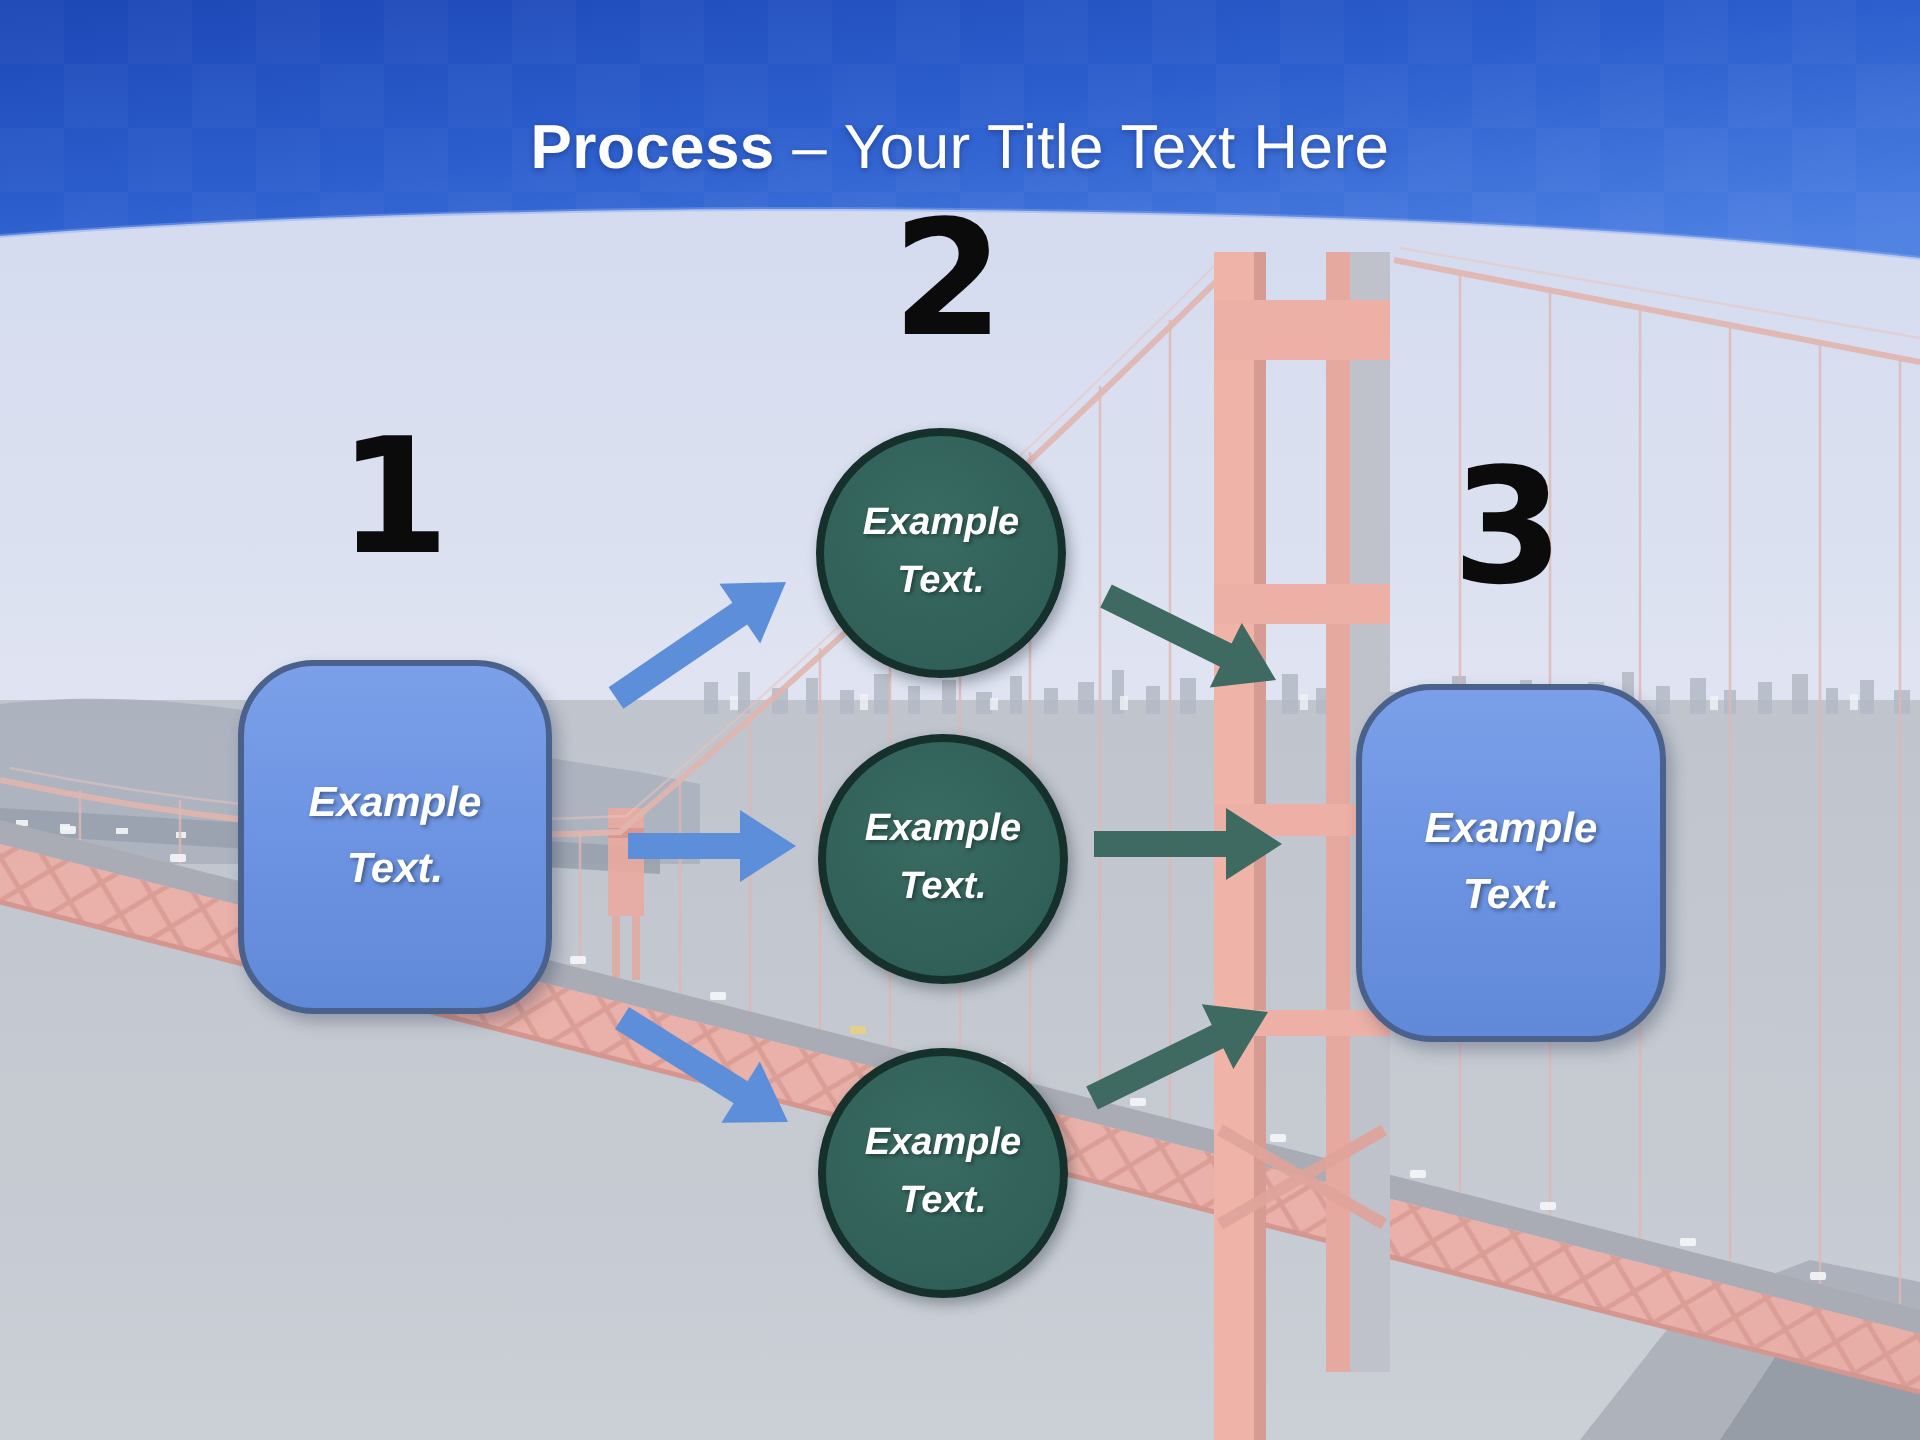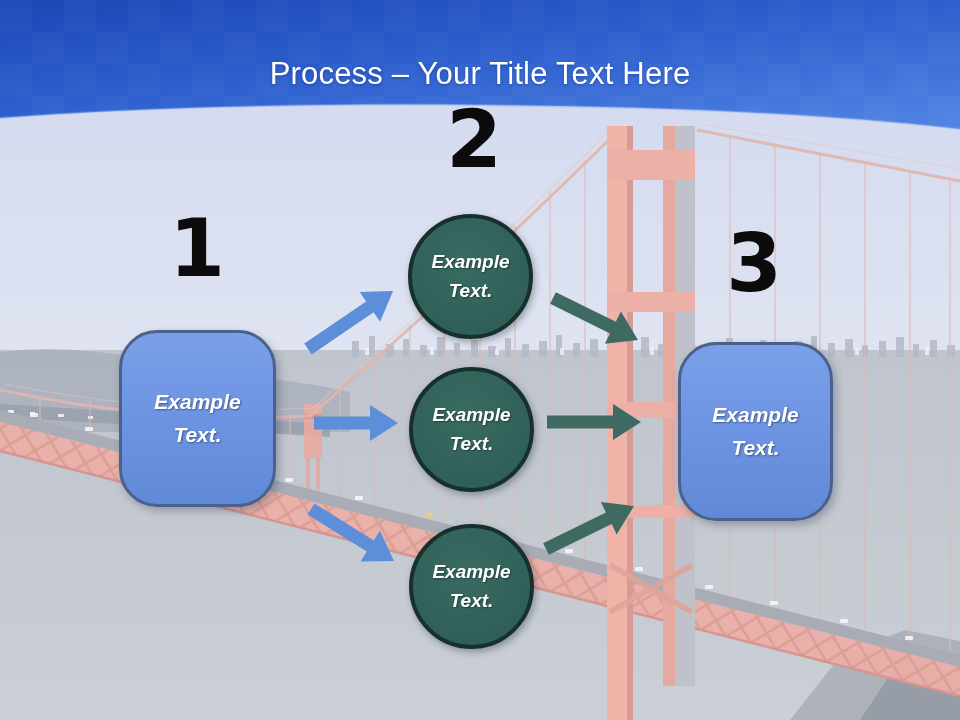--- a/index.html
+++ b/index.html
@@ -8,21 +8,21 @@
     font-family:"Liberation Sans",sans-serif;background:#d6dbec;
   }
   .bg-svg,.arrow-svg{position:absolute;top:0;left:0;}
   .arrow-svg{pointer-events:none;}
   .header-svg{position:absolute;top:0;left:0;}
   .slide-title{
     position:absolute;top:56px;left:0;width:100%;text-align:center;
     color:var(--title-text,#fff);font-size:31px;letter-spacing:.2px;
     text-shadow:0 1px 3px rgba(0,0,40,.3);white-space:nowrap;
   }
-  .slide-title .tb{font-weight:normal;}
+  .slide-title .tb{font-weight:bold;}
   .step-number{
     position:absolute;transform:translateX(-50%);line-height:1;
     font-family:"DejaVu Sans",sans-serif;font-weight:bold;font-size:80px;
     color:var(--step-number,#000);
   }
   #num1{left:197px;top:209px;}
   #num2{left:474px;top:100px;}
   #num3{left:754px;top:224px;}
   .flow-box{
     position:absolute;width:157px;height:177px;border-radius:38px;box-sizing:border-box;

